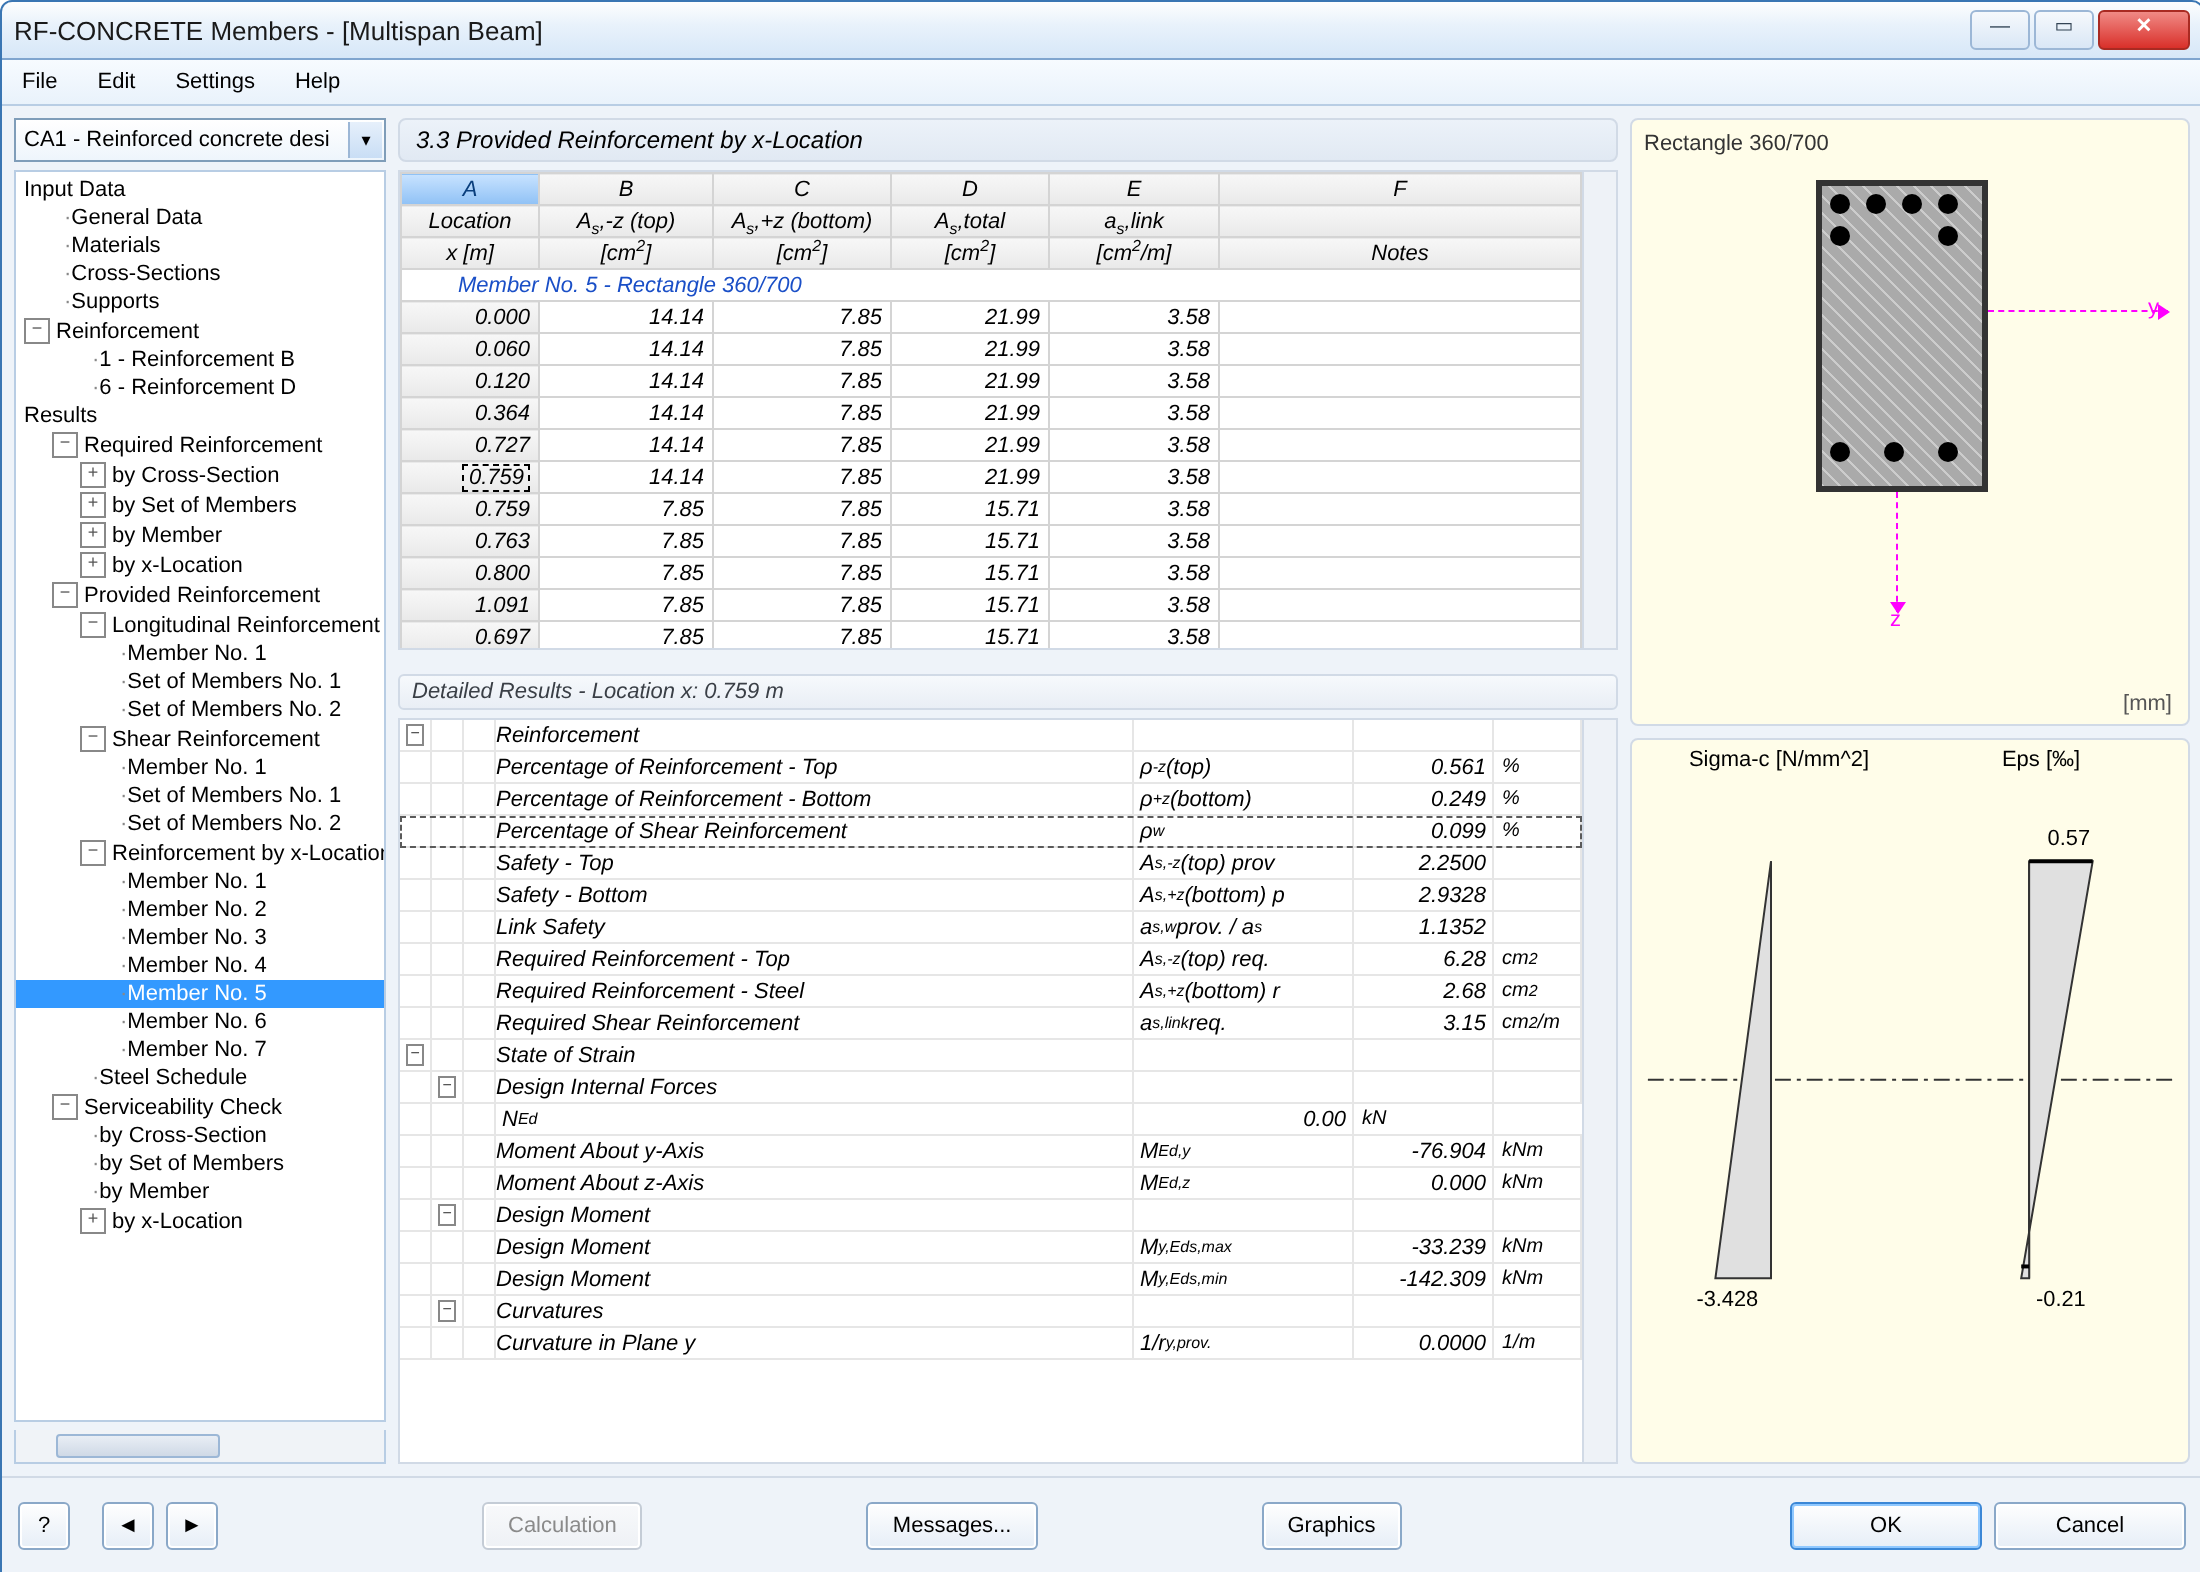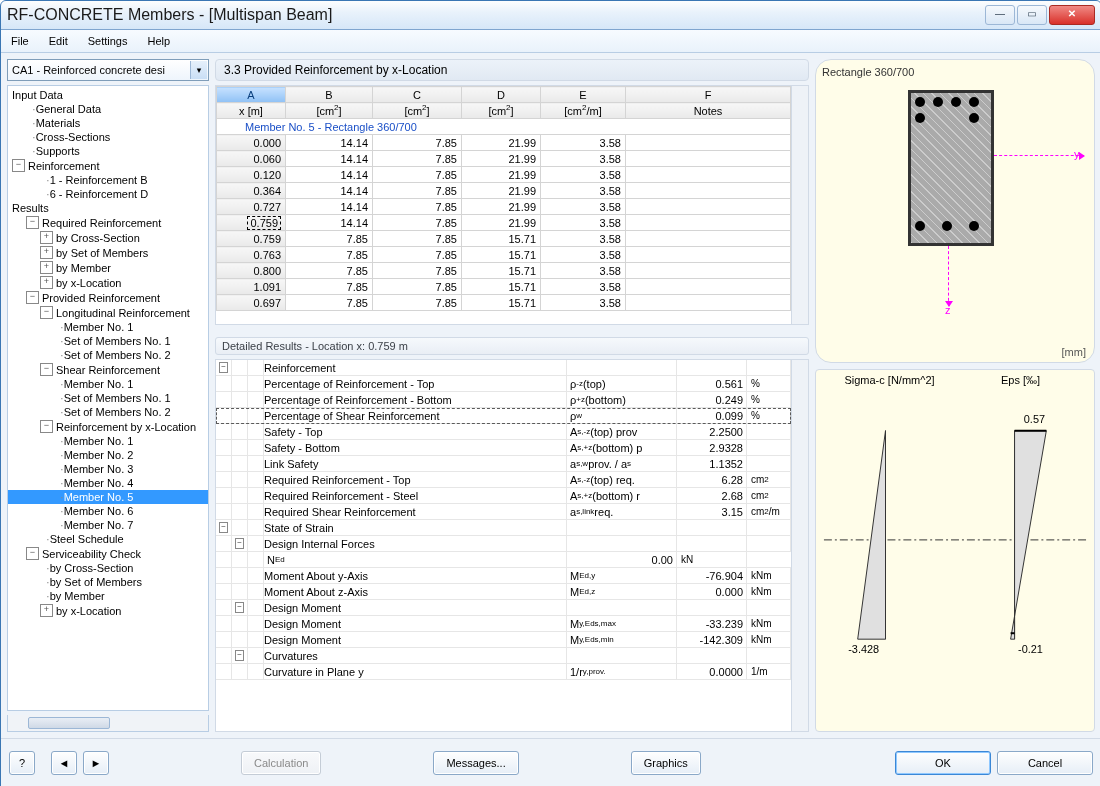--- a/index.html
+++ b/index.html
@@ -1,36 +1,36 @@
 <!DOCTYPE html>
 <html><head>
 <meta charset="utf-8">
 <style>
   html,body{margin:0;padding:0;font-family:"Segoe UI",Tahoma,sans-serif;font-size:11px;color:#000;background:#fff;}
   .window{width:1100px;height:786px;border:1px solid #3a76b3;border-radius:6px 6px 0 0;overflow:hidden;display:flex;flex-direction:column;box-shadow:0 0 0 1px #2f6aa8 inset;position:relative;}
   .titlebar{height:28px;background:linear-gradient(#fdfefe,#e9f2fb 40%,#d6e7f8);display:flex;align-items:center;padding:0 6px;border-bottom:1px solid #7fa5cf;}
-  .titlebar .title{flex:1;color:#1a1a1a;font-size:16px;}
+  .titlebar .title{flex:1;color:#1a1a1a;font-size:13px;}
   .winbtns{display:flex;gap:2px;}
   .winbtn{width:28px;height:18px;border-radius:3px;background:linear-gradient(#f6f9fc,#d9e7f6);border:1px solid #9cb7d6;text-align:center;font-size:10px;line-height:15px;color:#345;}
   .winbtn.close{background:linear-gradient(#f08a85,#d9302a);border-color:#a92a22;color:#fff;width:44px;font-weight:bold;}
   .menubar{height:22px;background:linear-gradient(#f7fbff,#e9f2fb);border-bottom:1px solid #b8cde4;display:flex;align-items:center;padding:0 6px;gap:12px;}
   .menubar span{padding:2px 4px;}
   .body{flex:1;display:flex;background:#eef3f9;padding:6px;gap:6px;min-height:0;}
-  .leftcol{width:202px;display:flex;flex-direction:column;gap:4px;}
+  .leftcol{width:186px;display:flex;flex-direction:column;gap:4px;}
   .combo{height:20px;border:1px solid #7f9db9;background:linear-gradient(#fff,#eef5fc);display:flex;align-items:center;padding:0 4px;position:relative;}
   .combo .dd{position:absolute;right:1px;top:1px;bottom:1px;width:16px;background:linear-gradient(#e6f0fb,#c9def5);border-left:1px solid #9cb7d6;text-align:center;line-height:18px;font-size:9px;}
   .tree{flex:1;background:#fff;border:1px solid #b8cde4;overflow:auto;font-size:11px;padding-top:2px;}
   .tree-row{padding:1px 2px;white-space:nowrap;display:flex;align-items:center;}
   .tree-row .exp{width:11px;height:11px;border:1px solid #888;font-size:9px;line-height:9px;text-align:center;margin-right:3px;color:#555;display:inline-block;flex-shrink:0;}
   .tree-row .sp{display:inline-block;flex-shrink:0;}
   .tree-row.selected{background:#3399ff;color:#fff;}
   .tree-row .dash{color:#888;margin-right:3px;margin-left:3px;}
   .tree-scroll{height:16px;border:1px solid #b8cde4;border-top:none;background:#f0f3f7;position:relative;}
   .tree-scroll .thumb{position:absolute;left:20px;width:80px;top:2px;bottom:2px;background:linear-gradient(#e9eef5,#cfd9e6);border:1px solid #9cb7d6;border-radius:2px;}
-  .centercol{flex:1;display:flex;flex-direction:column;min-width:0;gap:4px;}
+  .centercol{flex:1;display:flex;flex-direction:column;min-width:0;gap:4px;font-style:italic;}
   .group-title{background:linear-gradient(#ecf2f9,#e1e9f3);border:1px solid #d1dae6;border-radius:4px;padding:3px 8px;font-size:12px;}
   .grid-frame{border:1px solid #d1dae6;background:#fff;display:flex;flex-direction:column;height:238px;}
   table{border-collapse:collapse;width:100%;}
   th,td{border:1px solid #d4d4d4;padding:0 4px;height:15px;text-align:right;white-space:nowrap;}
   thead th{background:linear-gradient(#f7f7f7,#e9e9e9);font-weight:normal;text-align:center;}
   .colA{width:60px;} .colB{width:78px;} .colC{width:80px;} .colD{width:70px;} .colE{width:76px;}
   th.selhdr{background:linear-gradient(#c7e2ff,#8fc1f5);color:#0a3f7d;}
   td.rowhdr{background:linear-gradient(#f7f7f7,#e9e9e9);text-align:right;}
   td.rowhdr.sel{text-align:right;}
   td.rowhdr.sel span{border:1px dashed #000;padding:0 2px;}
@@ -41,21 +41,21 @@
   .detail-grid{border:1px solid #d1dae6;background:#fff;flex:1;overflow:hidden;display:flex;}
   .detail-grid .inner{flex:1;overflow:auto;}
   .dg-row{display:grid;grid-template-columns:16px 16px 16px 1fr 110px 70px 44px;align-items:center;border-bottom:1px solid #e6e6e6;height:15px;}
   .dg-row > div{border-right:1px solid #e6e6e6;padding:0 3px;white-space:nowrap;overflow:hidden;height:100%;display:flex;align-items:center;}
   .dg-row .val{justify-content:flex-end;}
   .dg-row .unit{font-size:10px;padding-left:4px;}
   .dg-row .pm{font-size:9px;color:#444;justify-content:center;}
   .dg-row .pm .box{width:9px;height:9px;border:1px solid #888;text-align:center;line-height:8px;font-size:8px;}
   .dg-row.sel-row{outline:1px dashed #5a5a5a;outline-offset:-1px;}
   .rightcol{width:280px;display:flex;flex-direction:column;gap:6px;}
-  .xs-panel{border:1px solid #d1dae6;border-radius:16px;background:#fffde9;height:290px;position:relative;padding:6px;}
+  .xs-panel{border:1px solid #d1dae6;border-radius:4px;background:#fffde9;height:290px;position:relative;padding:6px;}
   .xs-title{font-size:11px;color:#333;}
   .xs-canvas{position:absolute;left:92px;top:30px;width:80px;height:150px;background:repeating-linear-gradient(45deg,#ccc 0,#ccc 1px,#aaa 1px,#aaa 6px);border:3px solid #333;}
   .rebar{position:absolute;width:10px;height:10px;border-radius:50%;background:#000;}
   .axis-y{position:absolute;left:178px;top:95px;width:90px;border-top:1px dashed #f0f;}
   .axis-y::after{content:"";position:absolute;right:-1px;top:-4px;border-left:6px solid #f0f;border-top:4px solid transparent;border-bottom:4px solid transparent;}
   .axis-z{position:absolute;left:132px;top:186px;height:60px;border-left:1px dashed #f0f;}
   .axis-z::after{content:"";position:absolute;left:-4px;bottom:-1px;border-top:6px solid #f0f;border-left:4px solid transparent;border-right:4px solid transparent;}
   .ylbl{position:absolute;left:258px;top:88px;color:#f0f;}
   .zlbl{position:absolute;left:129px;top:244px;color:#f0f;}
   .mm{position:absolute;right:8px;bottom:4px;color:#555;}
@@ -316,20 +316,28 @@
           <div style="flex:1;overflow:auto;">
             <table id="main-grid">
                 <thead>
                   <tr>
                     <th class="selhdr colA">A</th>
                     <th class="colB">B</th>
                     <th class="colC">C</th>
                     <th class="colD">D</th>
                     <th class="colE">E</th>
                     <th class="colF">F</th>
+                  </tr>
+                  <tr>
+                    <th>Location</th>
+                    <th>A<sub>s</sub>,-z (top)</th>
+                    <th>A<sub>s</sub>,+z (bottom)</th>
+                    <th>A<sub>s</sub>,total</th>
+                    <th>a<sub>s</sub>,link</th>
+                    <th></th>
                   </tr>
                   <tr>
                     <th>x [m]</th>
                     <th>[cm<sup>2</sup>]</th>
                     <th>[cm<sup>2</sup>]</th>
                     <th>[cm<sup>2</sup>]</th>
                     <th>[cm<sup>2</sup>/m]</th>
                     <th>Notes</th>
                   </tr>
                 </thead>

